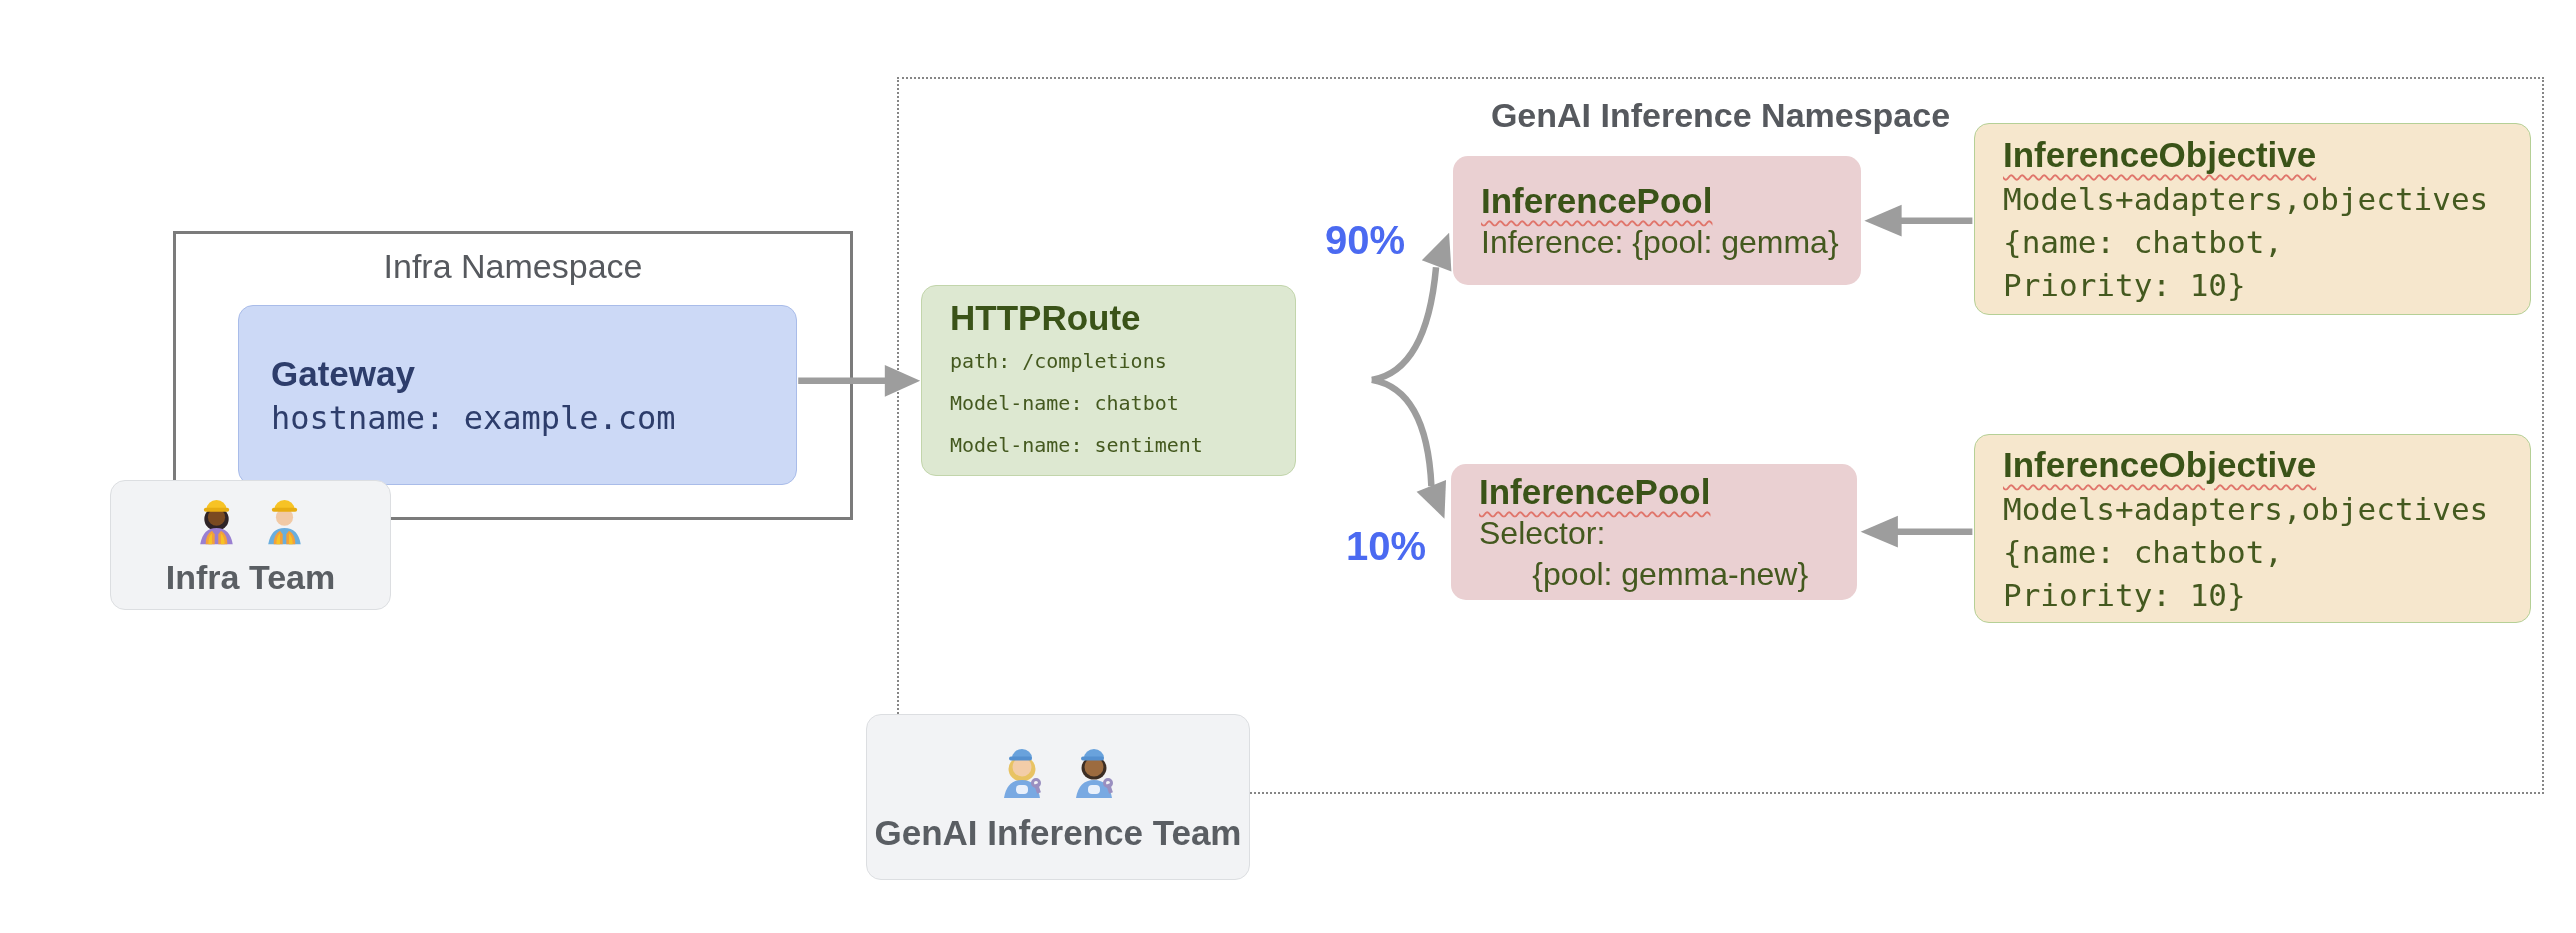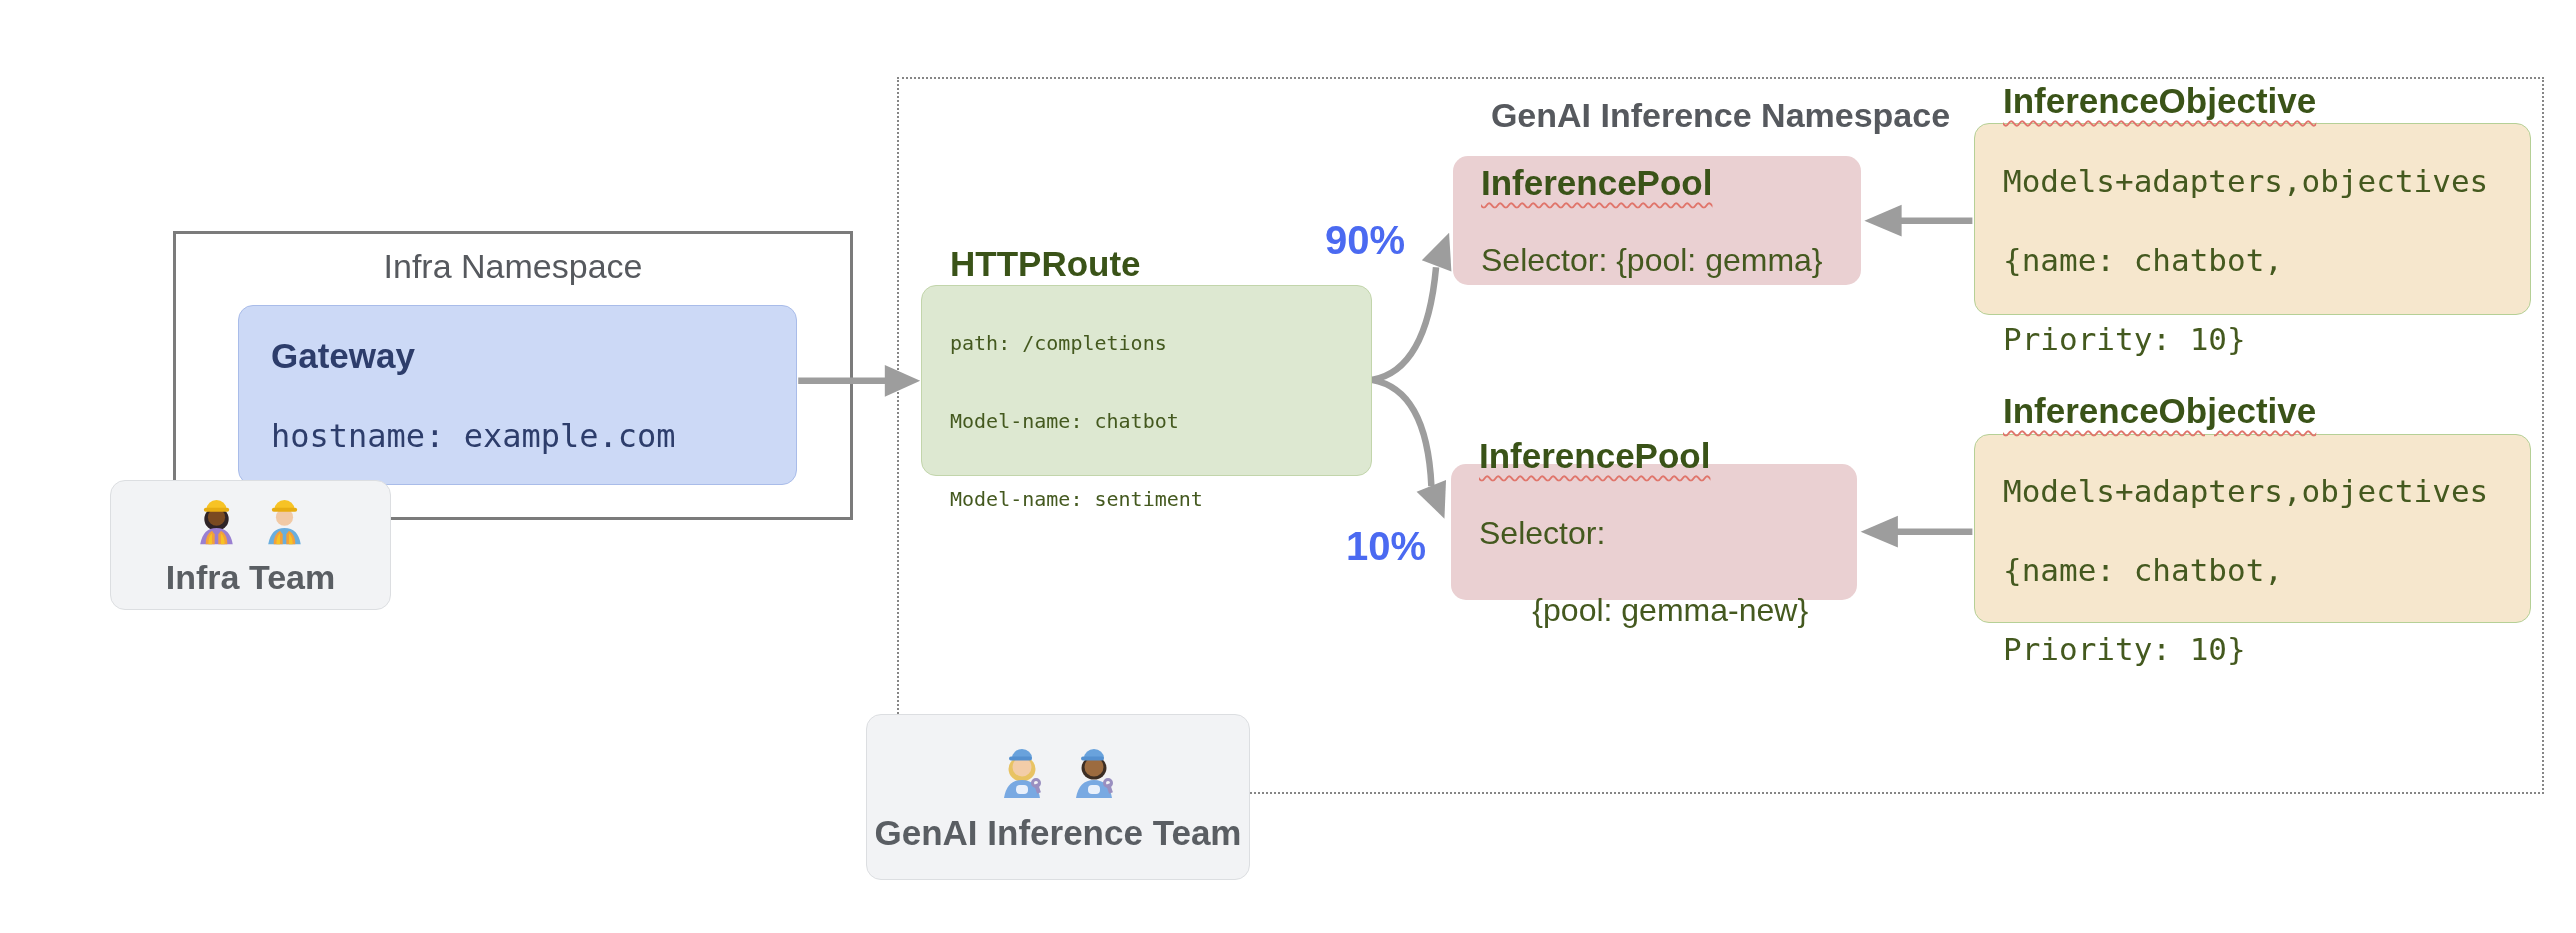--- a/index.html
+++ b/index.html
@@ -26,42 +26,42 @@
   }
   #genai-ns .ns-title{top:17px;font-size:34px;font-weight:700;}
   #infra-ns .ns-title{top:13px;font-size:34px;font-weight:400;}
   
   #arrows{position:absolute;left:0;top:0;z-index:2;}
   
   .box{
     position:absolute;box-sizing:border-box;z-index:3;
     border-radius:15px;
     display:flex;flex-direction:column;justify-content:center;
-    padding-left:28px;padding-right:9.3px;gap:36px;
+    padding-left:28px;padding-right:9.3px;
   }
   .box .title{font-weight:700;font-size:35px;}
   .box .line{white-space:pre;}
   .mono{font-family:"DejaVu Sans Mono",monospace;}
   .squiggle{
     align-self:flex-start;
     text-decoration-line:underline;
     text-decoration-style:wavy;
     text-decoration-color:#e0756b;
     text-decoration-thickness:2.3px;
     text-underline-offset:6.5px;
   }
   #gateway-box{
     left:238px;top:305px;width:559px;height:180px;
     background:#ccd9f6;border:1.9px solid #a9bce9;
     color:#2d3d6b;padding-left:32px;
   }
   #gateway-box .title{font-size:35px;line-height:46px;}
   #gateway-box .line{font-size:32px;line-height:43px;}
   #httproute-box{
-    left:921px;top:285px;width:451px;height:191px;
+    left:921px;top:285px;width:375px;height:191px;
     background:#dde8d1;border:1.9px solid #c2d5ab;
     color:#44591f;
   }
   #httproute-box .title{font-size:35px;line-height:45px;color:#3a5318;}
   #httproute-box .line{font-size:20px;line-height:42px;}
   .pool{
     background:#ead0d2;border:none;color:#44591f;
   }
   #pool-top{left:1453px;top:156px;width:408px;height:129px;}
   #pool-bottom{left:1451px;top:464px;width:406px;height:136px;}
@@ -130,21 +130,21 @@
 
   <div class="box" id="httproute-box">
     <div class="title">HTTPRoute</div>
     <div class="line mono">path: /completions</div>
     <div class="line mono">Model-name: chatbot</div>
     <div class="line mono">Model-name: sentiment</div>
   </div>
 
   <div class="box pool" id="pool-top">
     <div class="title squiggle">InferencePool</div>
-    <div class="line">Selector: {pool: gemma}</div>
+    <div class="line">Inference: {pool: gemma}</div>
   </div>
 
   <div class="box pool" id="pool-bottom">
     <div class="title squiggle">InferencePool</div>
     <div class="line">Selector:</div>
     <div class="line">      {pool: gemma-new}</div>
   </div>
 
   <div class="box objective" id="objective-top">
     <div class="title squiggle">InferenceObjective</div>

